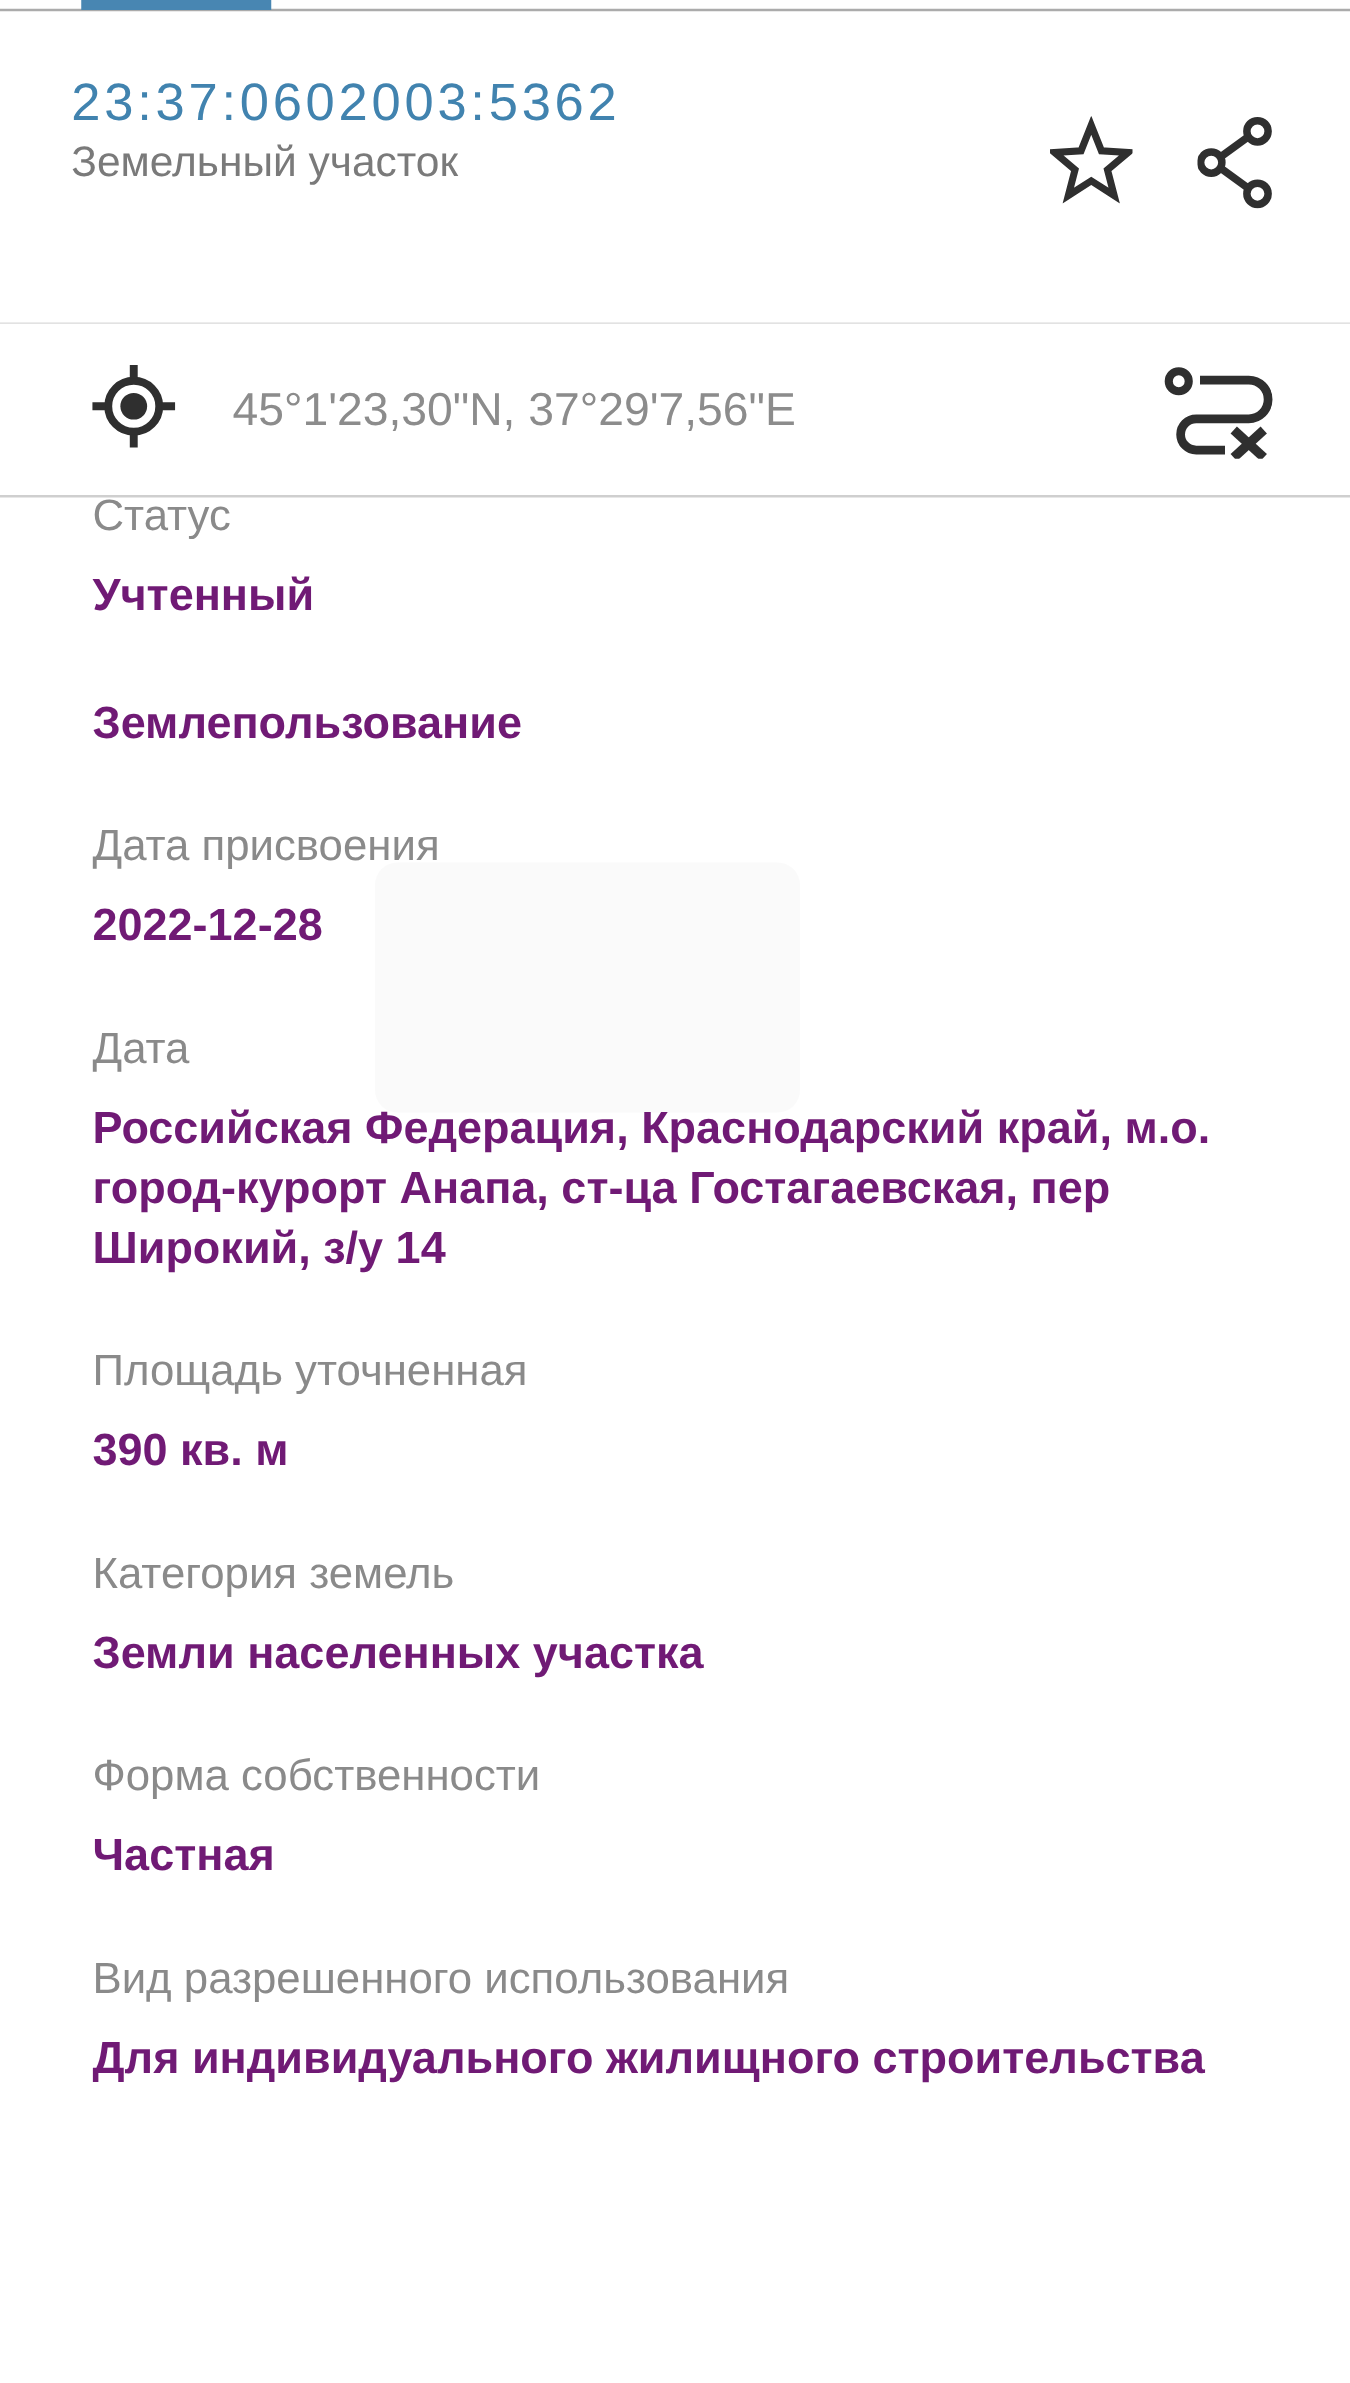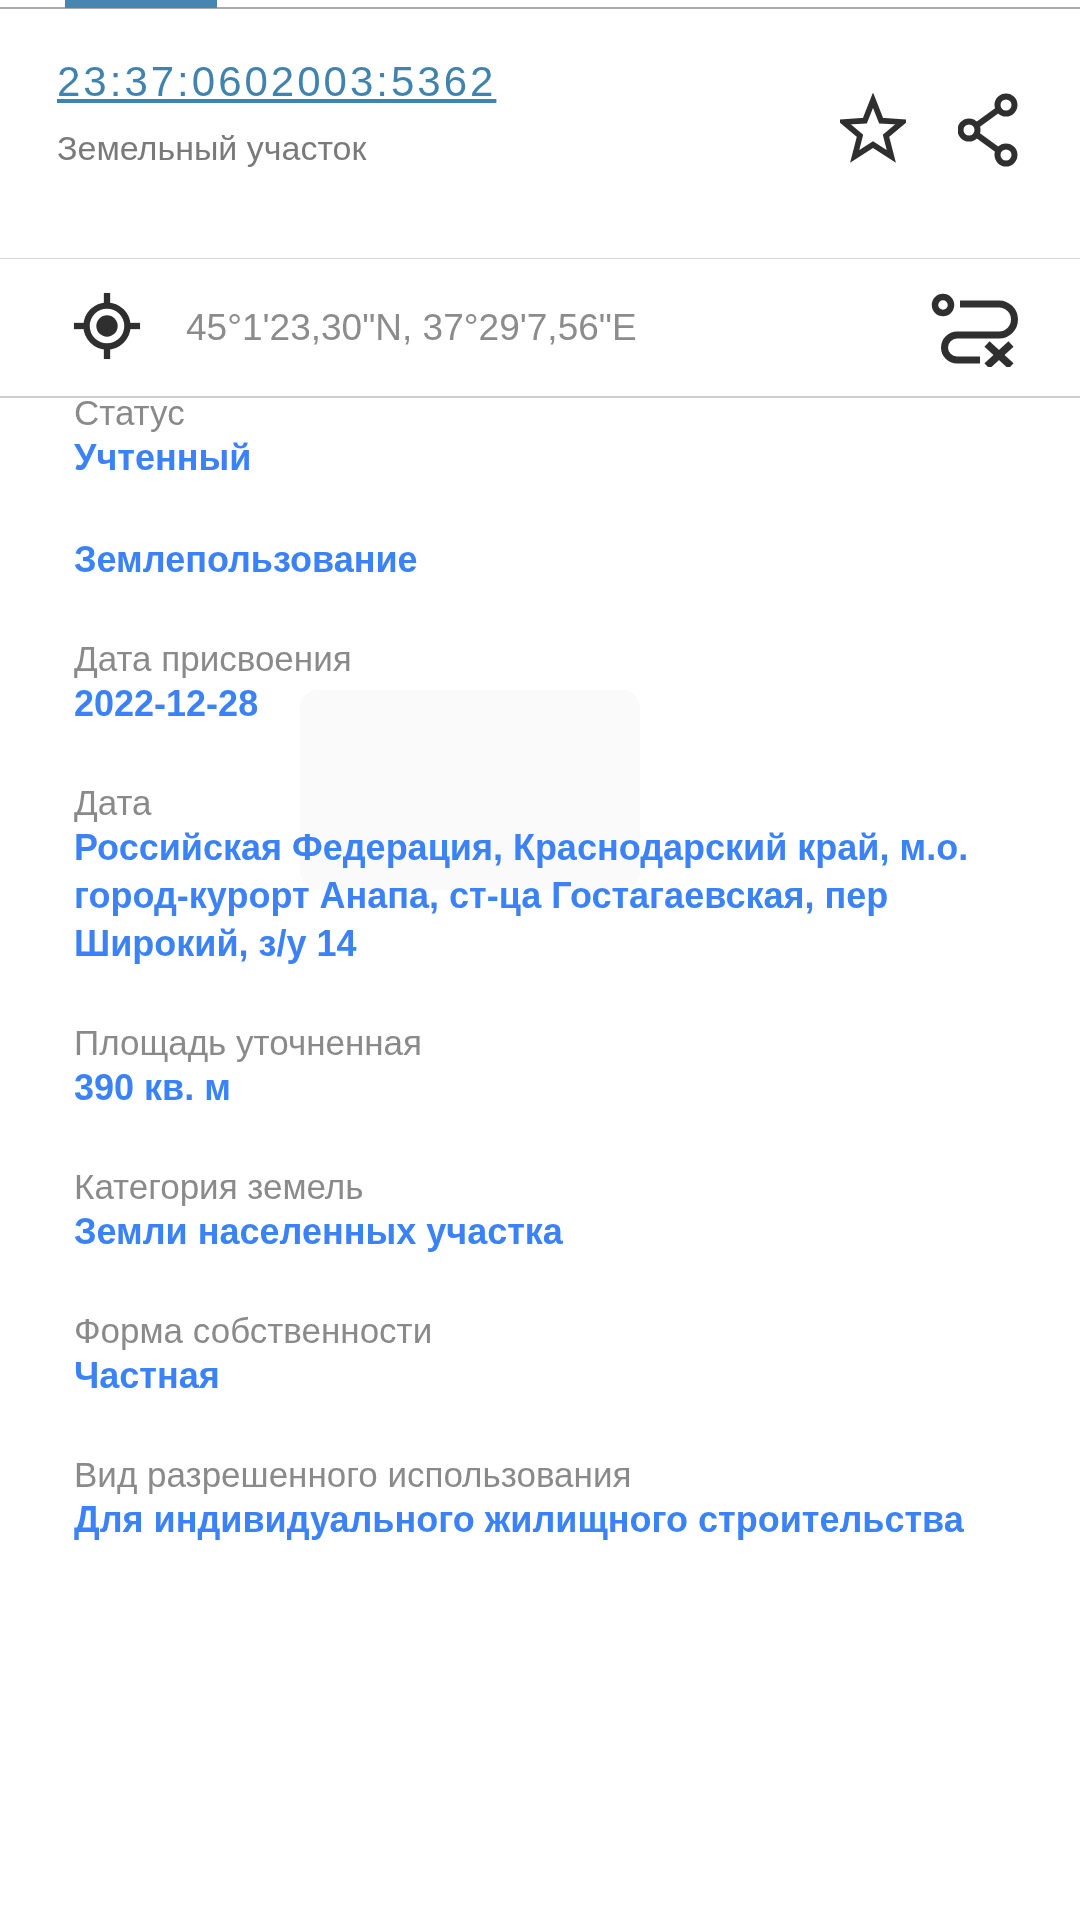--- a/index.html
+++ b/index.html
@@ -20,24 +20,24 @@
   }
   .tab-indicator {
     position: absolute; left: 65px; top: 0; width: 152px; height: 8px;
     background: #4886b2;
   }
 
   
   .title-block { position: absolute; left: 57px; top: 58px; }
   .parcel-id {
     color: #4183af; font-size: 42px; letter-spacing: 3px;
-    line-height: 48px; cursor: pointer; text-decoration: underline;
+    line-height: 48px; cursor: pointer;
   }
   .object-type {
-    color: #7a7a7a; font-size: 34px; line-height: 40px; margin-top: 22px;
+    color: #7a7a7a; font-size: 34px; line-height: 40px; margin-top: 4px;
   }
 
   .icon-btn { position: absolute; cursor: pointer; }
   .icon-btn svg { display: block; }
 
   
   .coords-bar {
     position: absolute; left: 0; top: 258px; width: 1080px; height: 140px;
     background: #ffffff; border-top: 1px solid #d9d9d9;
     border-bottom: 2px solid #cfcfcf;
@@ -52,22 +52,22 @@
   
   .content {
     position: absolute; left: 0; top: 392px; width: 1080px; bottom: 0;
     padding: 0 70px 0 74px; z-index: 1;
   }
   .section { margin-bottom: 54px; }
   .attr-label {
     color: #8a8a8a; font-size: 35px; line-height: 42px;
   }
   .attr-value {
-    color: #3b82f6; font-size: 36px; font-weight: 700;
-    line-height: 48px; max-width: 950px;
+    color: #701a75; font-size: 36px; font-weight: 700;
+    line-height: 48px; margin-top: 18px; max-width: 950px;
   }
 
   .watermark {
     position: absolute; left: 300px; top: 690px; width: 340px; height: 200px;
     background: #ededed; opacity: 0.25; border-radius: 18px;
     pointer-events: none; z-index: 0;
   }
 </style>
 </head>
 <body>

